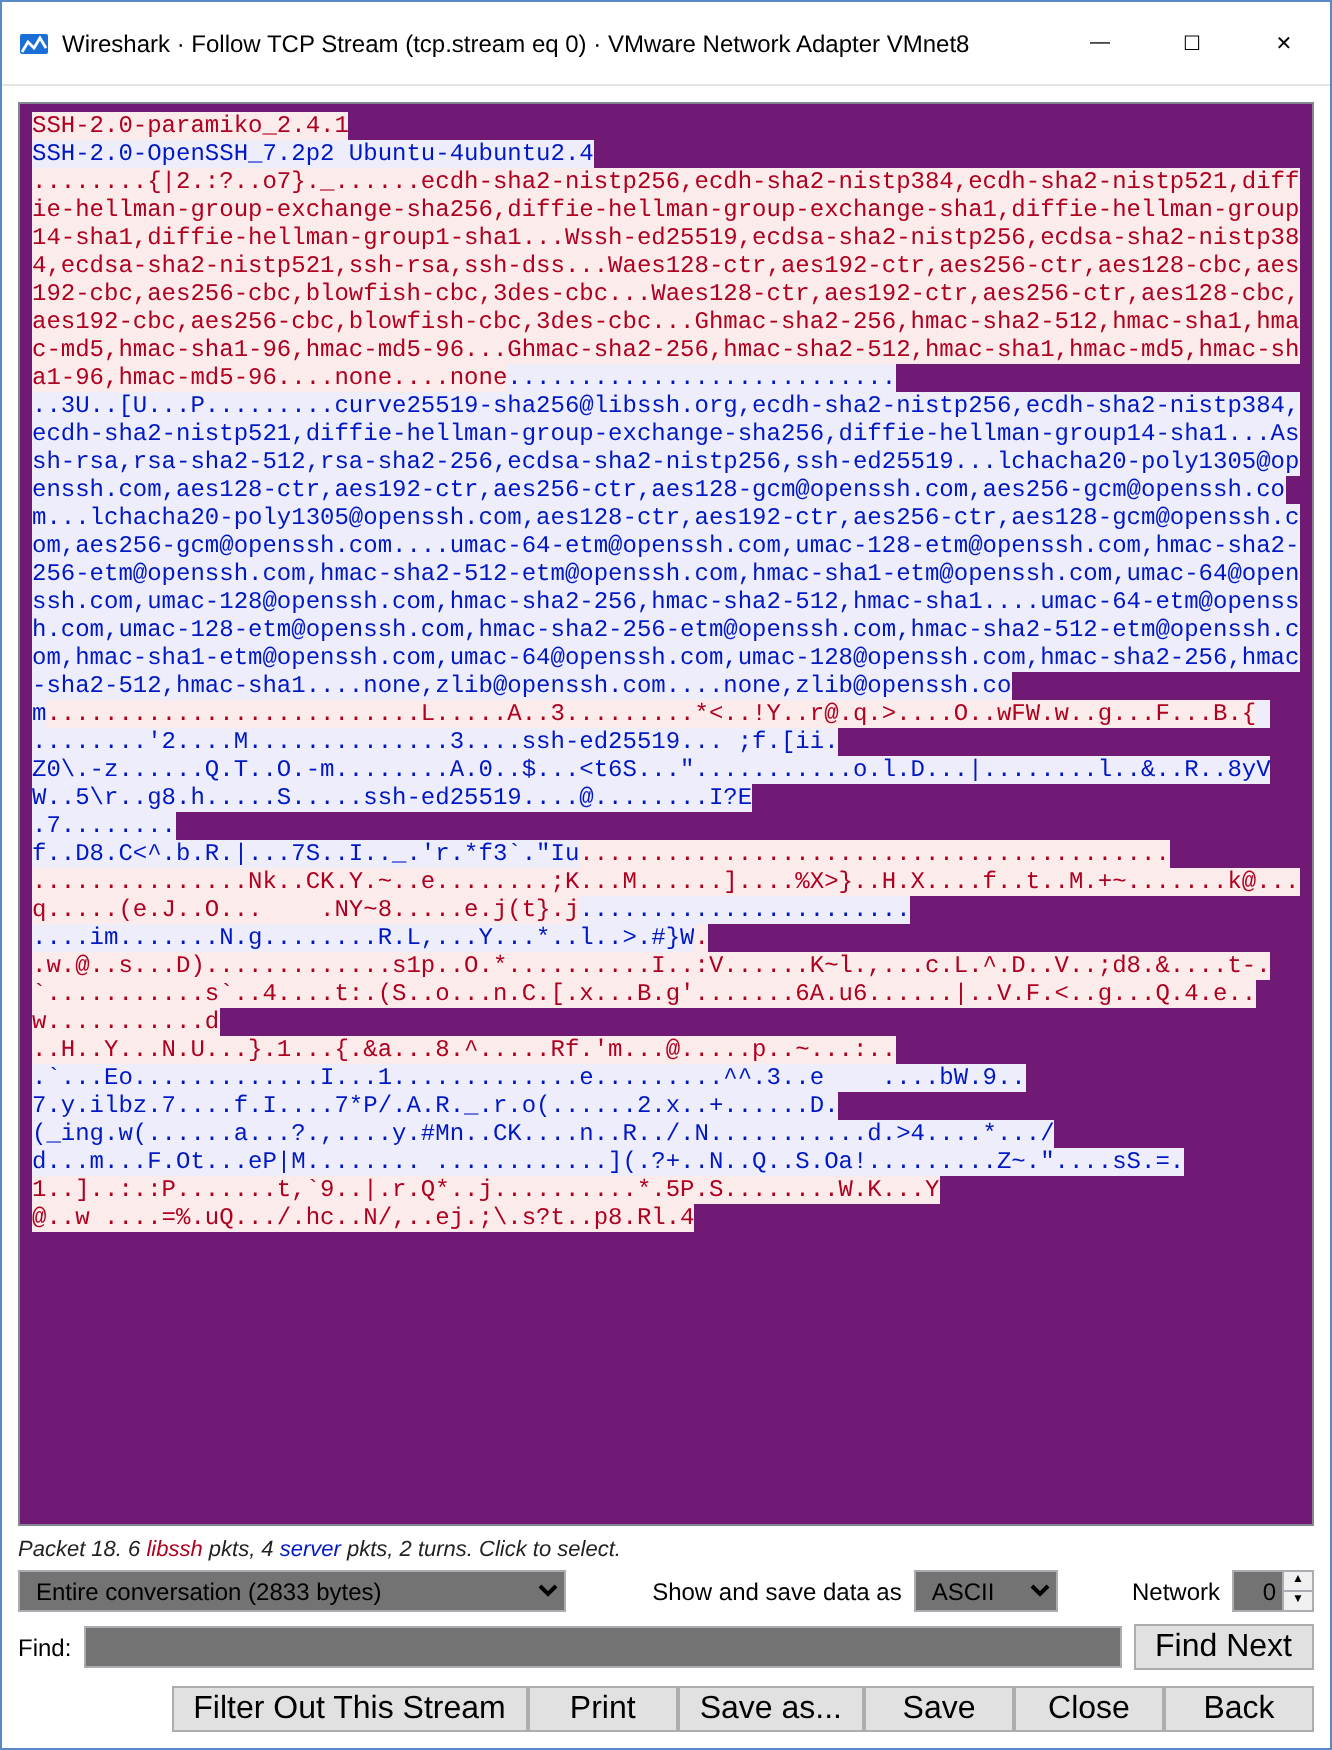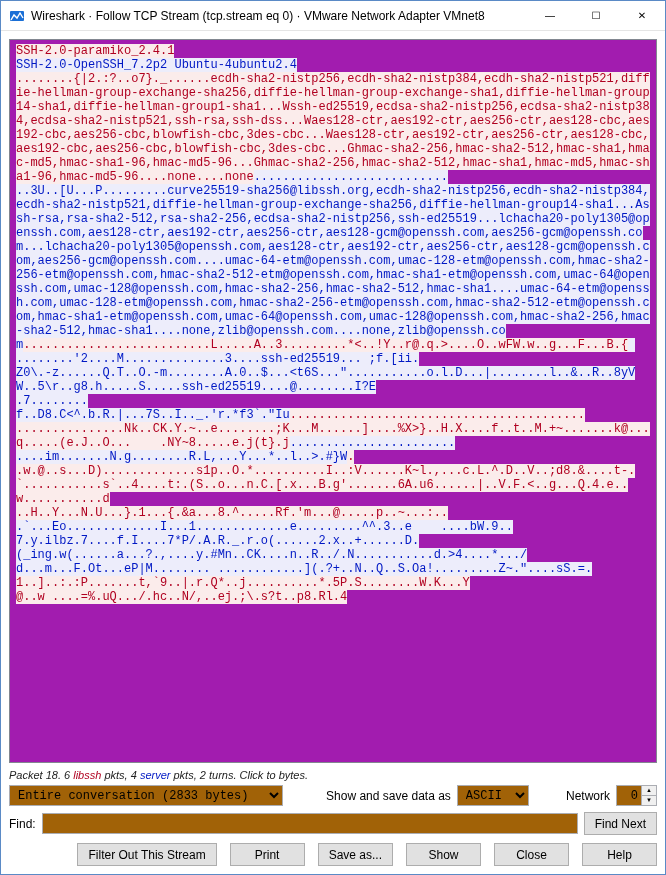--- a/index.html
+++ b/index.html
@@ -11,21 +11,21 @@
     width: 666px; height: 875px;
     overflow: hidden;
   }
   .window {
     width: 666px; height: 875px;
     border: 1px solid #5a8ac6;
     display: flex; flex-direction: column;
     background: #fff;
   }
   .titlebar {
-    height: 30px;
+    height: 42px;
     display: flex; align-items: center;
     background: #fff;
     border-bottom: 1px solid #e5e5e5;
     padding-left: 8px;
   }
   .titlebar .app-icon {
     width: 16px; height: 16px; margin-right: 6px;
     display: inline-flex; align-items: center; justify-content: center;
   }
   .titlebar .title {
@@ -45,21 +45,21 @@
 
   .content-area {
     flex: 1;
     padding: 8px;
     display: flex; flex-direction: column;
     min-height: 0;
   }
   .stream-box {
     flex: 1;
     border: 1px solid #828790;
-    background: #a21caf;
+    background: #701a75;
     padding: 4px 6px;
     font-family: Consolas, "Courier New", monospace;
     font-size: 12px;
     line-height: 14px;
     white-space: pre-wrap;
     word-break: break-all;
     overflow: hidden;
     min-height: 0;
   }
   .stream-box .red { color: #b00020; background: #fbeceb; }
@@ -73,23 +73,23 @@
   }
   .info-line .red { color: #b00020; font-style: italic; }
   .info-line .blue { color: #0018c4; font-style: italic; }
 
   .controls-row {
     display: flex; align-items: center; gap: 6px;
     margin-top: 4px;
   }
   .controls-row label { font-size: 12px; white-space: nowrap; margin-left: 31px; }
   select, input[type=text] {
-    font-family: Liberation Mono, monospace; font-size: 12px;
+    font-family: Liberation Sans, sans-serif; font-size: 12px;
     border: 1px solid #abadb3;
-    background: #a16207;
+    background: #737373;
     height: 21px;
     padding: 0 4px;
   }
   .conv-select { width: 350px; }
   .mode-select { width: 90px; }
   .stream-spin {
     display: flex; border: 1px solid #abadb3; height: 21px;
   }
   .stream-spin input {
     width: 24px; border: none; text-align: right; padding: 0 3px; height: 19px;
@@ -100,29 +100,29 @@
     border-left: 1px solid #abadb3; background: #f0f0f0; cursor: pointer;
   }
   .stream-spin .spinbtns div:first-child { border-bottom: 1px solid #abadb3; }
 
   .find-row {
     display: flex; align-items: center; gap: 6px;
     margin-top: 6px;
   }
   .find-row input[type=text] { flex: 1; }
   button.btn {
-    font-family: inherit; font-size: 12px;
+    font-family: inherit; font-size: 16px;
     height: 23px; min-width: 75px; padding: 0 10px;
     background: #e1e1e1; border: 1px solid #adadad;
     cursor: pointer;
   }
   button.btn.narrow { min-width: 66px; }
 
   .button-row {
-    display: flex; justify-content: flex-end; gap: 13px;
+    display: flex; justify-content: flex-end; gap: 0;
     margin-top: 8px;
   }
   .button-row button.btn { min-width: 75px; }
   .button-row button.filter { min-width: 110px; }
 </style>
 </head>
 <body>
 
 <div class="window">
 
@@ -155,21 +155,21 @@
 .w.@..s...D).............s1p..O.*..........I..:V......K~l.,...c.L.^.D..V..;d8.&amp;....t-.`...........s`..4....t:.(S..o...n.C.[.x...B.g'.......6A.u6......|..V.F.&lt;..g...Q.4.e..w...........d
 ..H..Y...N.U...}.1...{.&amp;a...8.^.....Rf.'m...@.....p..~...:..</span><span class="blue">
 .`...Eo.............I...1.............e.........^^.3..e    ....bW.9..
 7.y.ilbz.7....f.I....7*P/.A.R._.r.o(......2.x..+......D.
 (_ing.w(......a...?.,....y.#Mn..CK....n..R../.N...........d.&gt;4....*.../
 d...m...F.Ot...eP|M........ ............](.?+..N..Q..S.Oa!.........Z~."....sS.=.</span><span class="red">
 1..]..:.:P.......t,`9..|.r.Q*..j..........*.5P.S........W.K...Y
 @..w ....=%.uQ.../.hc..N/,..ej.;\.s?t..p8.Rl.4</span></div>
 
     <div class="info-line">
-      <span>Packet 18. 6 </span><span class="red">libssh</span><span> pkts, 4 </span><span class="blue">server</span><span> pkts, 2 turns. </span><span>Click to bytes.</span>
+      <span>Packet 18. 6 </span><span class="red">libssh</span><span> pkts, 4 </span><span class="blue">server</span><span> pkts, 2 turns. </span><span>Click to select.</span>
     </div>
 
     <div class="controls-row">
       <select class="conv-select">
         <option>Entire conversation (2833 bytes)</option>
       </select>
       <div style="flex:1"></div>
       <label>Show and save data as</label>
       <select class="mode-select">
         <option>ASCII</option>
@@ -187,19 +187,19 @@
     <div class="find-row">
       <label>Find:</label>
       <input type="text" value="" style="">
       <button class="btn narrow">Find Next</button>
     </div>
 
     <div class="button-row">
       <button class="btn filter">Filter Out This Stream</button>
       <button class="btn">Print</button>
       <button class="btn">Save as...</button>
-      <button class="btn">Show</button>
+      <button class="btn">Save</button>
       <button class="btn">Close</button>
-      <button class="btn">Help</button>
+      <button class="btn">Back</button>
     </div>
 
   </div>
 </div>
 
 </body></html>

